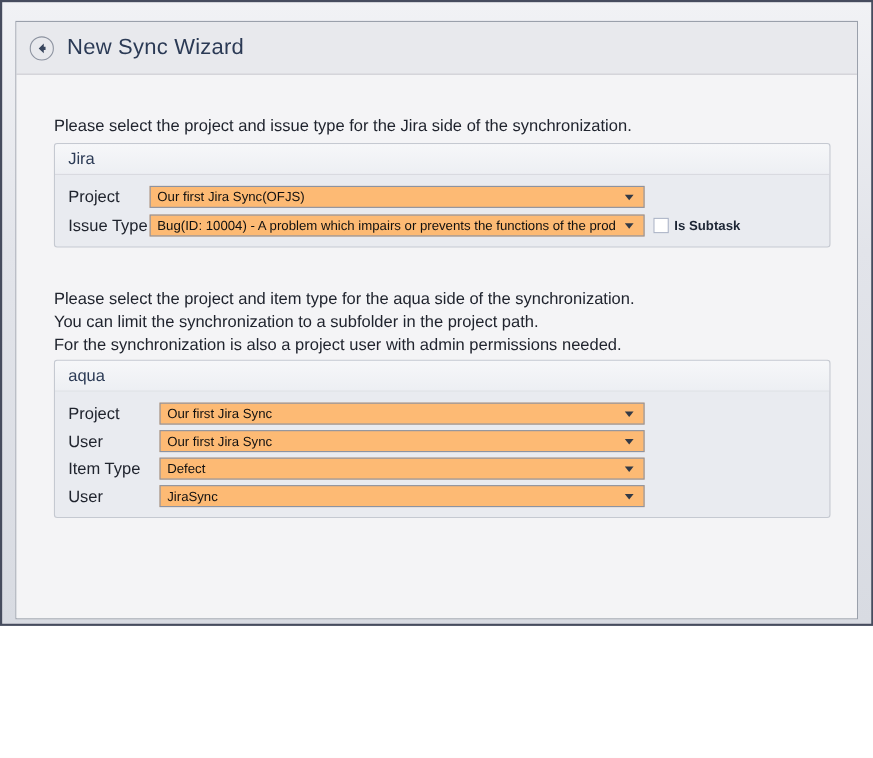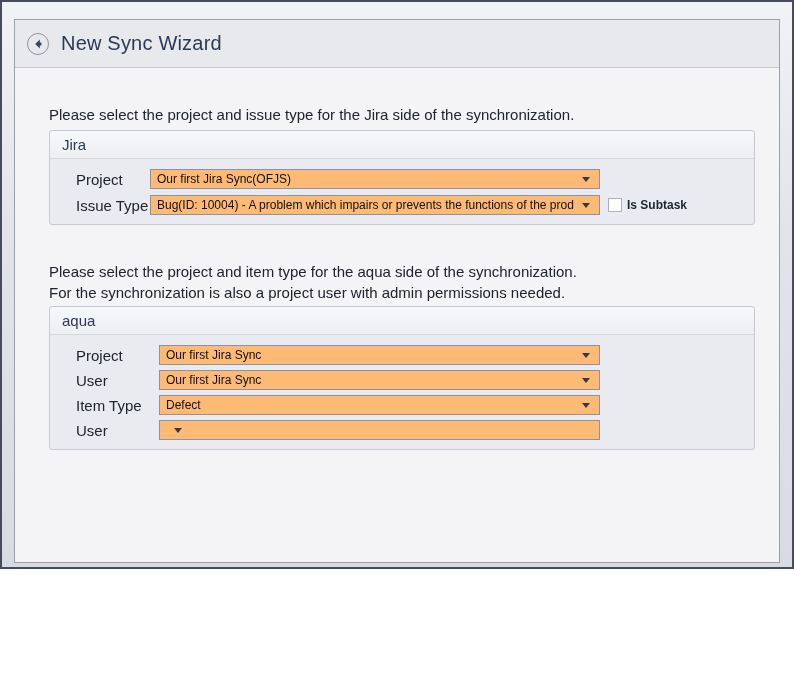--- a/index.html
+++ b/index.html
@@ -88,21 +88,20 @@
     height: 20px;
     margin-bottom: 6px;
   }
   .aqua-box .form-row { margin-bottom: 5px; }
   .form-row:last-child { margin-bottom: 0; }
   .flabel {
     width: 74px; flex: 0 0 74px;
     font-size: 15px;
     color: #20242e;
     white-space: nowrap;
-    margin-left: 14px;
   }
   .aqua-box .flabel { width: 83px; flex-basis: 83px; }
   .combo {
     box-sizing: border-box;
     width: 450px; height: 20px;
     background: #fdba74;
     border: 1px solid #8b93a3;
     display: flex; align-items: center;
     padding: 0 9px 0 6px;
     cursor: default;
@@ -198,20 +197,21 @@
               <span class="combo-arrow"></span>
             </div>
             <span class="checkbox"></span>
             <span class="cb-label">Is Subtask</span>
           </div>
         </div>
       </div>
 
       <div class="instr">
         <div>Please select the project and item type for the aqua side of the synchronization.</div>
+        <div>You can limit the synchronization to a subfolder in the project path.</div>
         <div>For the synchronization is also a project user with admin permissions needed.</div>
       </div>
 
       <div class="groupbox aqua-box">
         <div class="group-header">aqua</div>
         <div class="group-body">
           <div class="form-row">
             <span class="flabel">Project</span>
             <div class="combo">
               <span class="combo-text">Our first Jira Sync</span>
@@ -228,20 +228,21 @@
           <div class="form-row">
             <span class="flabel">Item Type</span>
             <div class="combo">
               <span class="combo-text">Defect</span>
               <span class="combo-arrow"></span>
             </div>
           </div>
           <div class="form-row">
             <span class="flabel">User</span>
             <div class="combo">
+              <span class="combo-text">JiraSync</span>
               <span class="combo-arrow"></span>
             </div>
           </div>
         </div>
       </div>
     </div>
 
 
   </div>
 </div>

